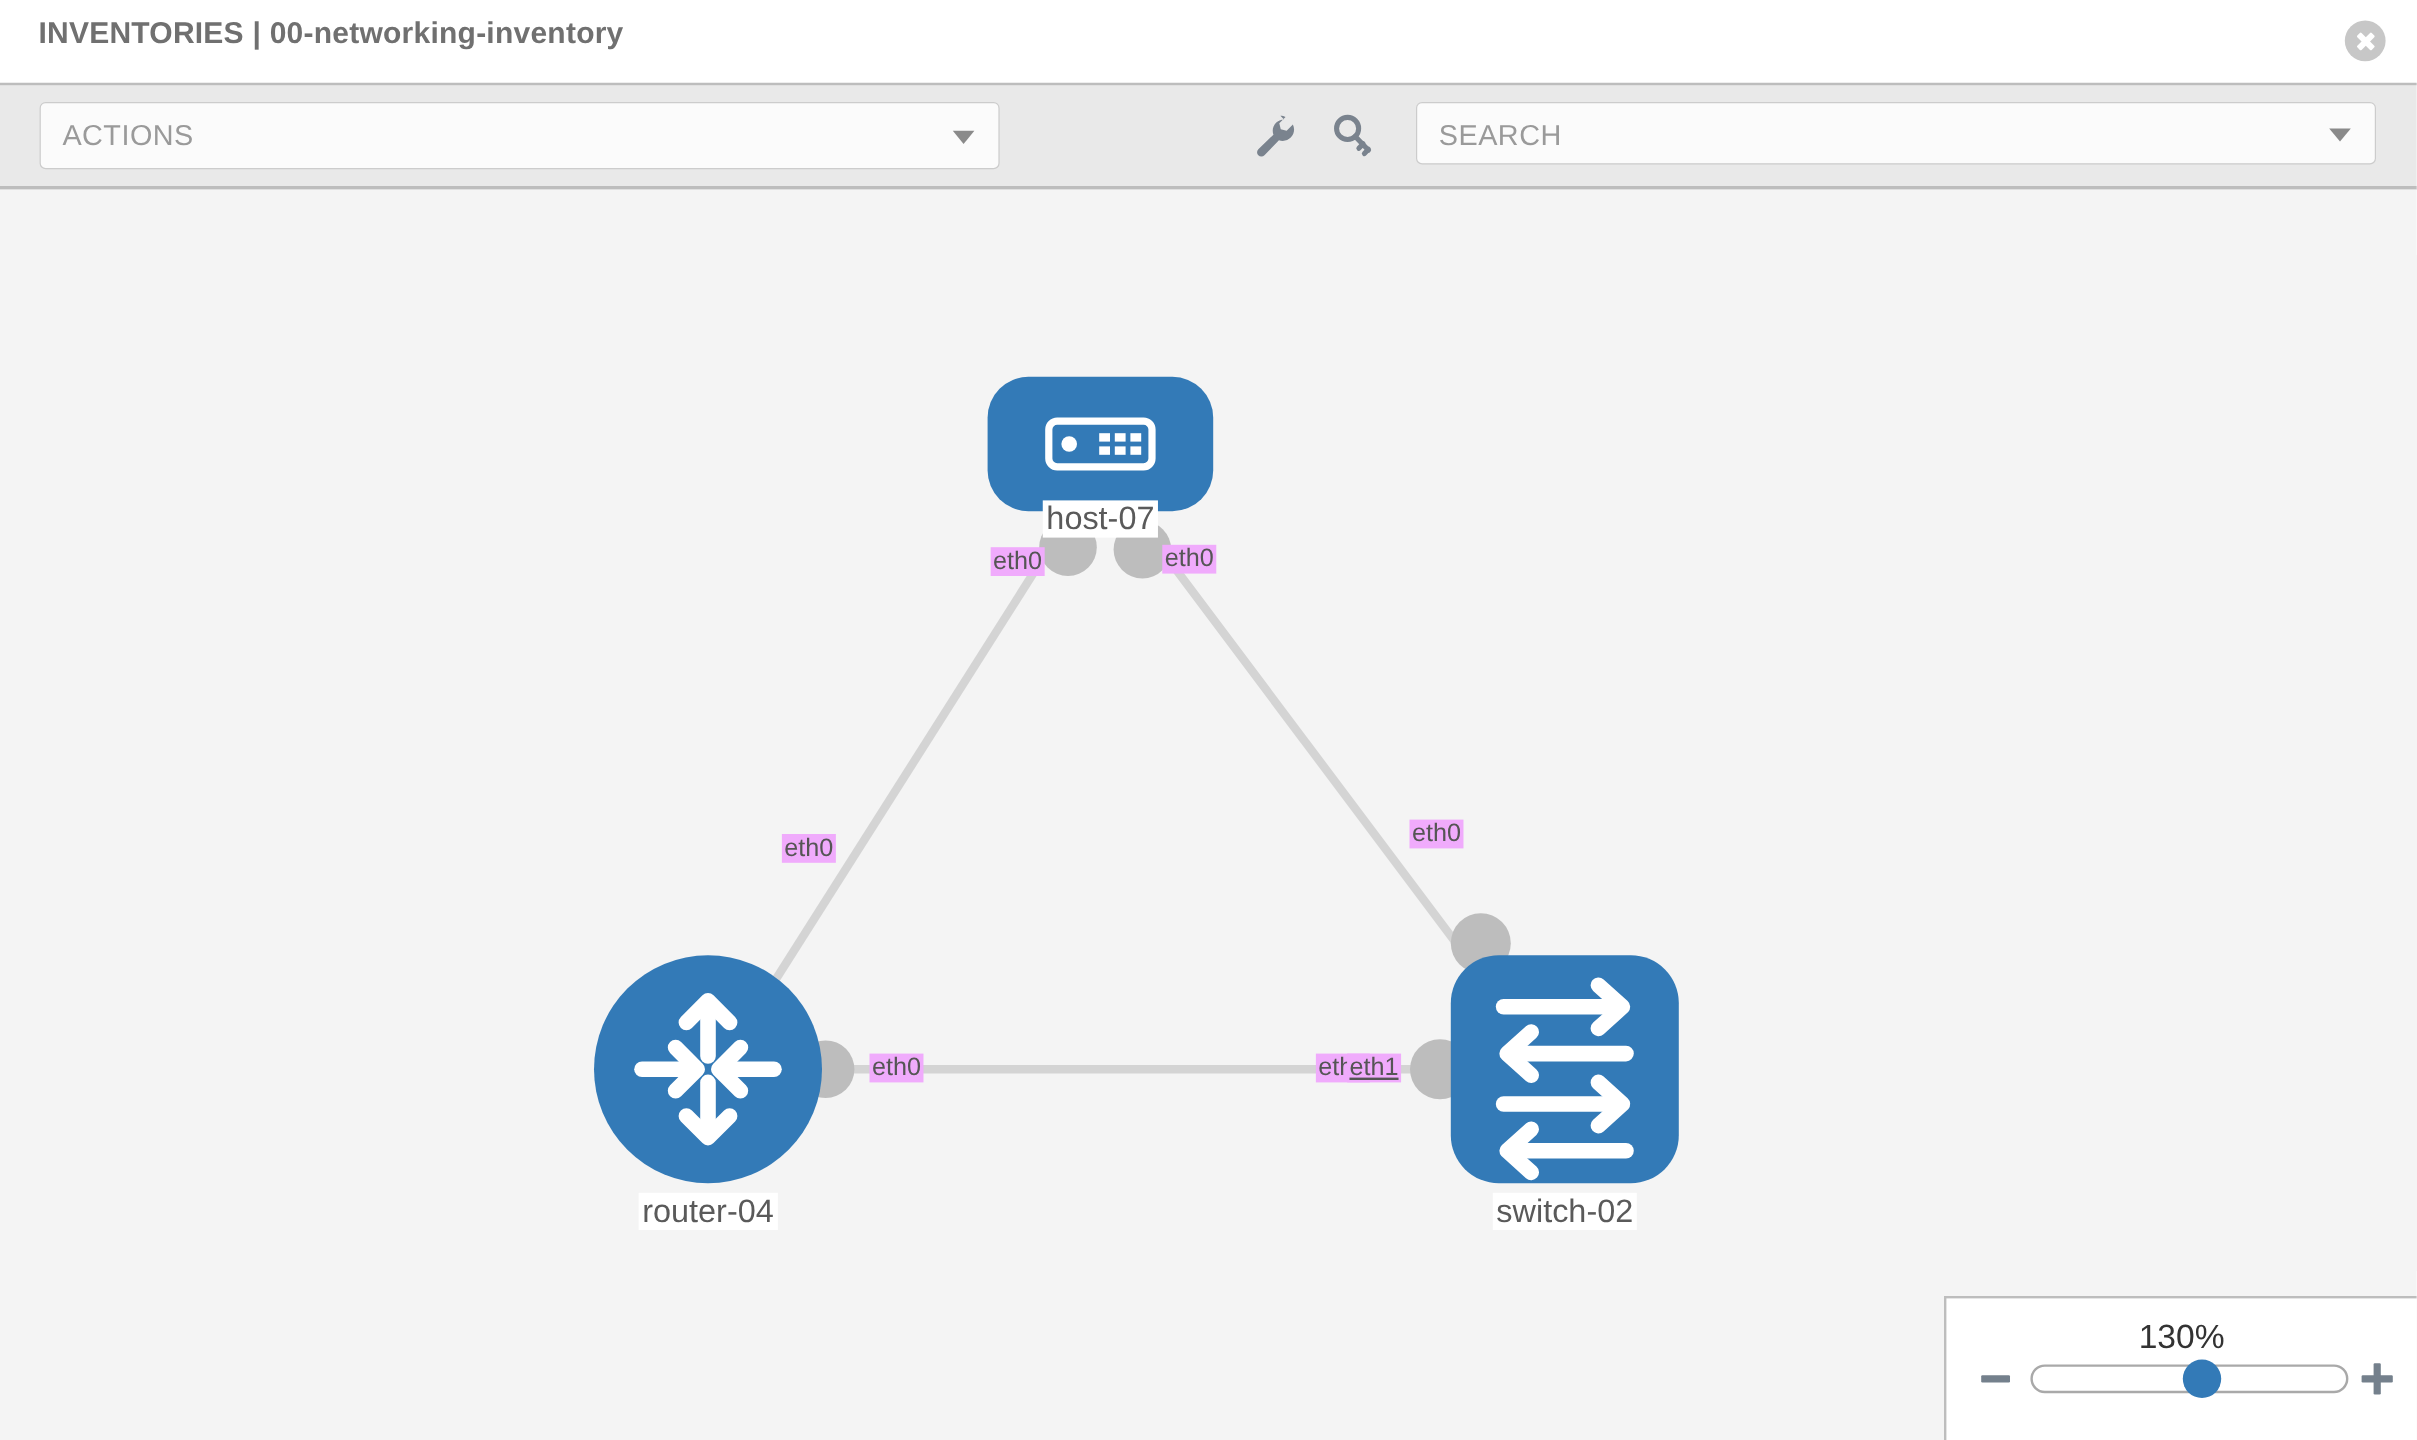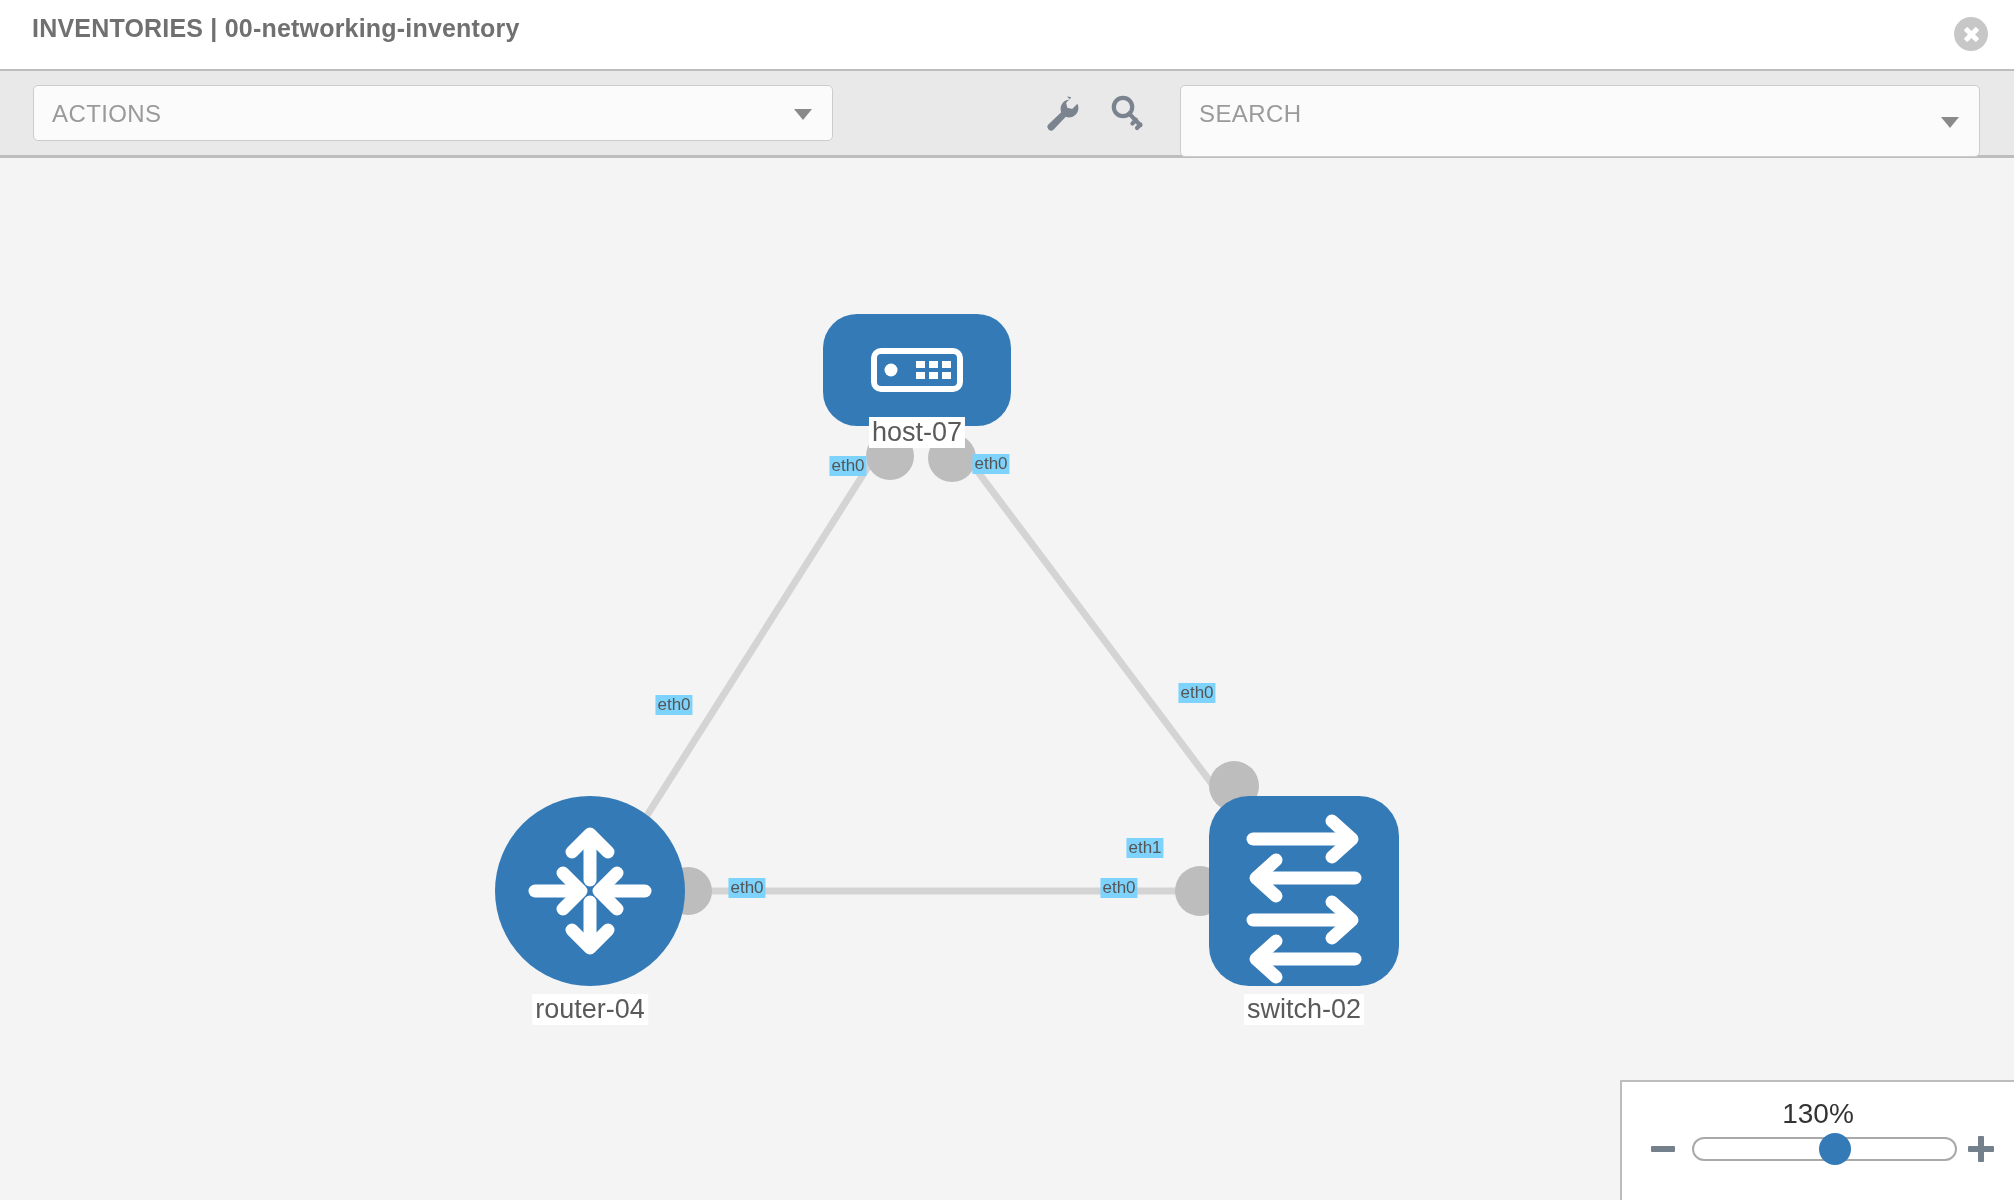--- a/index.html
+++ b/index.html
@@ -116,21 +116,21 @@
   }
   .tool-icon svg { display: block; }
   .icon-wrench { left: 1039px; }
   .icon-key    { left: 1105px; }
 
   .search-box {
     position: absolute;
     left: 1180px;
     top: 14px;
     width: 800px;
-    height: 72px;
+    height: 52px;
     background: #fbfbfb;
     border: 1px solid #cccccc;
     border-radius: 5px;
     box-sizing: border-box;
     cursor: text;
   }
   .search-placeholder {
     position: absolute;
     left: 18px;
     top: 14px;
@@ -160,23 +160,23 @@
     position: absolute;
     font-size: 27px;
     color: #5a5a5a;
     background: #ffffff;
     padding: 0 3px;
     white-space: nowrap;
     transform: translateX(-50%);
   }
   .edge-label {
     position: absolute;
-    font-size: 17px;
+    font-size: 21px;
     color: #555555;
-    background: #7dd3fc;
+    background: #f0abfc;
     padding: 0 2px;
     white-space: nowrap;
     transform: translateX(-50%);
   }
 
   
   .zoom-panel {
     position: absolute;
     left: 1620px;
     top: 1080px;
@@ -344,21 +344,21 @@
     <div class="node-label" style="left:917px; top:259px;">host-07</div>
     <div class="node-label" style="left:590px; top:836px;">router-04</div>
     <div class="node-label" style="left:1304px; top:836px;">switch-02</div>
 
     <div class="edge-label" style="left:848px; top:298px;">eth0</div>
     <div class="edge-label" style="left:991px; top:296px;">eth0</div>
     <div class="edge-label" style="left:674px; top:537px;">eth0</div>
     <div class="edge-label" style="left:1197px; top:525px;">eth0</div>
     <div class="edge-label" style="left:747px; top:720px;">eth0</div>
     <div class="edge-label" style="left:1119px; top:720px;">eth0</div>
-    <div class="edge-label" style="left:1145px; top:680px;">eth1</div>
+    <div class="edge-label" style="left:1145px; top:720px;text-decoration:underline;">eth1</div>
   </div>
 
   <div class="zoom-panel">
     <div class="zoom-value">130%</div>
     <div class="zoom-minus"></div>
     <div class="zoom-track">
       <div class="zoom-thumb" id="zoom-thumb" style="left: 54%;"></div>
     </div>
     <div class="zoom-plus"></div>
   </div>

